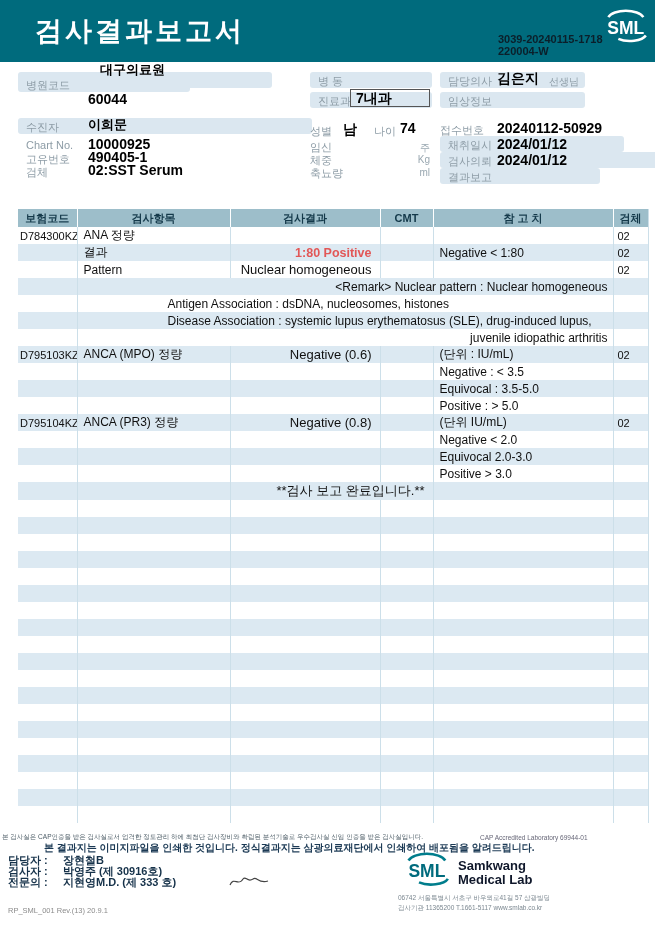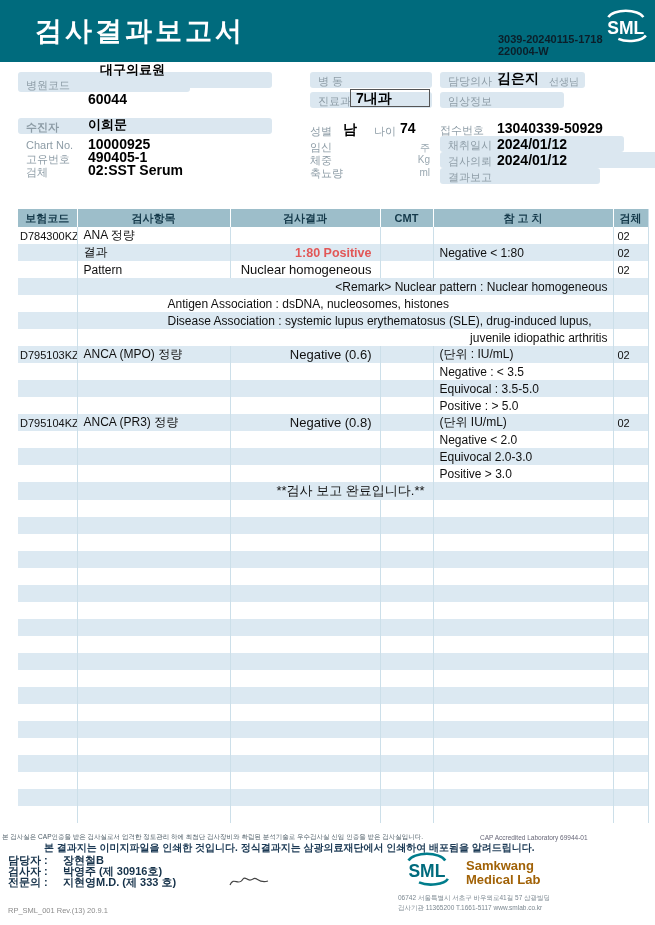--- a/index.html
+++ b/index.html
@@ -43,21 +43,21 @@
   td.remark.ind0{padding-left:10px;text-align:right;}
   td.remark.ind1{padding-left:90px;}
 
   
   .fineprint{position:absolute;font-size:6.5px;color:#4a5a64;white-space:nowrap;}
   .notice{position:absolute;left:38px;top:841px;font-size:10px;font-weight:bold;color:#1c3a55;margin-left:6px;}
   .staffline{position:absolute;left:8px;font-size:11px;font-weight:bold;color:#16324a;white-space:nowrap;}
   .staffline .slab{display:inline-block;width:52px;}
   .sig{position:absolute;left:228px;top:874px;}
   .logo-bottom{position:absolute;left:398px;top:850px;display:flex;align-items:center;}
-  .logo-bottom .brand{margin-left:12px;font-size:13px;font-weight:bold;color:#a16207;line-height:14px;}
+  .logo-bottom .brand{margin-left:4px;font-size:13px;font-weight:bold;color:#0f172a;line-height:14px;}
   .addr{position:absolute;font-size:6.5px;color:#7b8790;white-space:nowrap;}
   .formno{position:absolute;left:8px;top:906px;font-size:7.5px;color:#8b8b8b;}
 </style>
 </head>
 <body>
 
 <div class="page">
 
   <div class="topbar">
     <div class="title">검사결과보고서</div>
@@ -77,21 +77,21 @@
   <div class="pill" style="left:18px;top:72px;width:254px;">
     <span class="lab">의뢰기관명</span>
   </div>
   <span class="val" style="left:88px;top:61px;padding-left:12px;">대구의료원</span>
 
   <div class="pill" style="left:18px;top:76px;width:172px;">
     <span class="lab">병원코드</span>
   </div>
   <span class="val big" style="left:88px;top:91px;">60044</span>
 
-  <div class="pill" style="left:18px;top:118px;width:254px;font-weight:bold;">
+  <div class="pill" style="left:18px;top:118px;width:294px;">
     <span class="lab">수진자</span>
   </div>
   <span class="val" style="left:88px;top:116px;">이희문</span>
 
   <span class="lab" style="left:26px;top:139px;">Chart No.</span>
   <span class="val big" style="left:88px;top:136px;">10000925</span>
 
   <span class="lab" style="left:26px;top:152px;">고유번호</span>
   <span class="val big" style="left:88px;top:149px;">490405-1</span>
 
@@ -121,26 +121,26 @@
 
   <span class="lab" style="left:310px;top:166px;">축뇨량</span>
   <span class="unit" style="left:400px;top:167px;">ml</span>
 
   <div class="pill" style="left:440px;top:72px;width:145px;">
     <span class="lab">담당의사</span>
   </div>
   <span class="val big" style="left:497px;top:70px;">김은지</span>
   <span class="suffix" style="left:549px;top:75px;">선생님</span>
 
-  <div class="pill" style="left:440px;top:92px;width:124px;">
+  <div class="pill" style="left:440px;top:92px;width:145px;">
     <span class="lab">임상정보</span>
   </div>
 
   <span class="lab" style="left:440px;top:123px;">접수번호</span>
-  <span class="val big" style="left:497px;top:120px;">13040339-50929</span>
+  <span class="val big" style="left:497px;top:120px;">20240112-50929</span>
 
   <div class="pill" style="left:440px;top:136px;width:184px;">
     <span class="lab">채취일시</span>
   </div>
   <span class="val big" style="left:497px;top:136px;">2024/01/12</span>
 
   <div class="pill" style="left:440px;top:152px;width:232px;">
     <span class="lab">검사의뢰</span>
   </div>
   <span class="val big" style="left:497px;top:152px;">2024/01/12</span>

